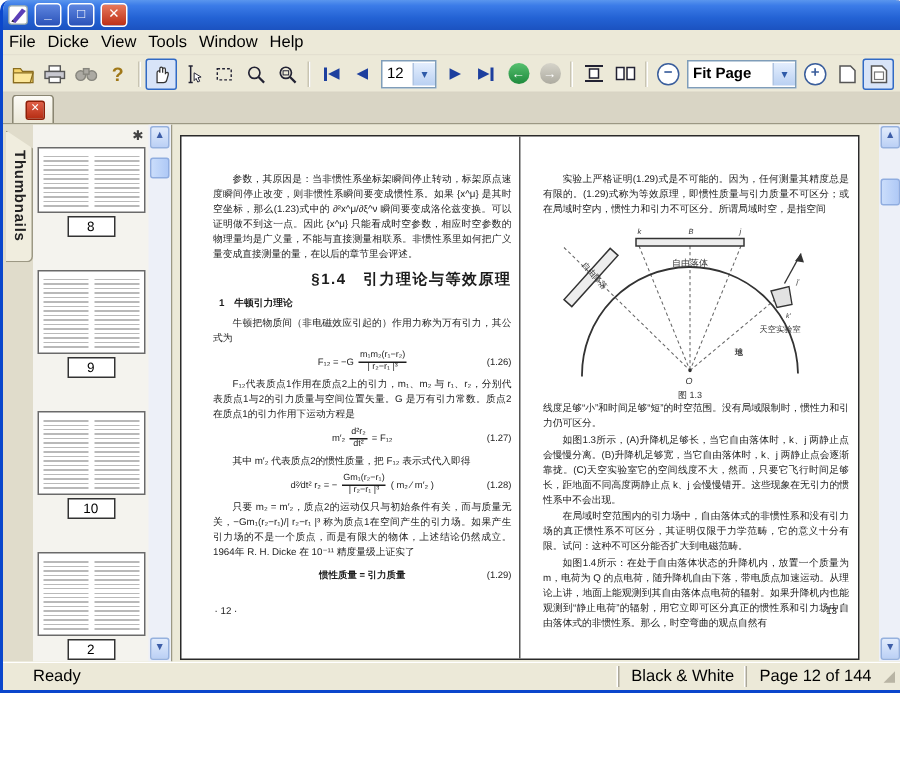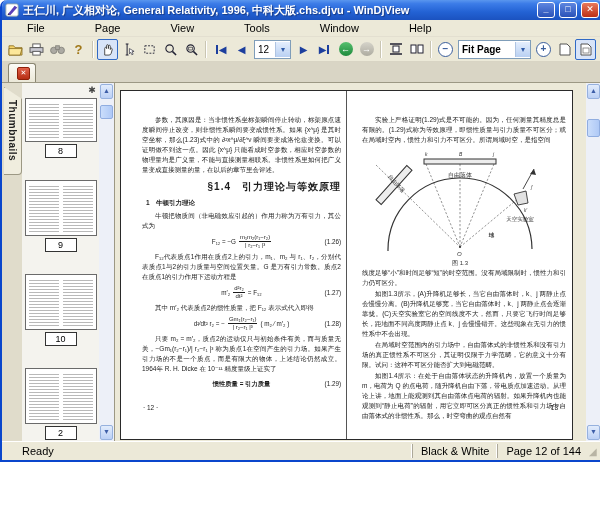--- a/index.html
+++ b/index.html
@@ -14,21 +14,21 @@
   .app-icon{width:14px;height:14px;flex:0 0 14px;}
   .title-text{flex:1;color:#fff;font-size:11px;font-weight:bold;white-space:nowrap;
               overflow:hidden;text-overflow:ellipsis;text-shadow:1px 1px 1px #1a3a80;}
   .tb-btn{width:16px;height:14px;border:1px solid #fff;border-radius:3px;color:#fff;
           font-size:9px;line-height:12px;text-align:center;font-weight:bold;
           background:linear-gradient(180deg,#5E86E0,#2A52B8);}
   .tb-btn.close{background:linear-gradient(180deg,#E8795C,#BC2F16);}
   
   .menubar{height:16px;flex:0 0 16px;background:#ECE9D8;display:flex;align-items:center;
            font-size:11px;color:#000;border-bottom:1px solid #E3DFD0;}
-  .menu-item{padding:1px 25px;}
+  .menu-item{padding:1px 4px;}
   
   .toolbar{height:24px;flex:0 0 24px;background:#ECE9D8;display:flex;align-items:center;
            padding:0 3px;border-bottom:1px solid #D8D4C4;}
   .tbtn{width:19px;height:19px;display:flex;align-items:center;justify-content:center;
         border:1px solid transparent;border-radius:2px;flex:0 0 auto;}
   .tbtn.pressed{border:1px solid #316AC5;background:#D8E4F8;}
   .sep{width:1px;height:17px;background:#C9C5B2;border-right:1px solid #fff;margin:0 3px;flex:0 0 auto;}
   .navg{color:#1D3F9E;font-size:10px;font-weight:bold;display:flex;align-items:center;}
   .navbar-bar{width:2px;height:9px;background:#1D3F9E;margin:0 1px;}
   .combo{height:17px;background:#fff;border:1px solid #7F9DB9;display:flex;align-items:center;
@@ -109,29 +109,28 @@
 <body>
 
 <div class="window">
 
   <div class="titlebar">
     <svg class="app-icon" viewBox="0 0 16 16">
       <rect x="1" y="1" width="14" height="14" rx="2" fill="#fff" stroke="#9aa" stroke-width="1"></rect>
       <path d="M3 13 L11 3 L14 5 L6 14 Z" fill="#5B3FB8"></path>
       <path d="M3 13 L5 13.6 L4 11.6 Z" fill="#222"></path>
     </svg>
-    <div class="title-text">王仁川, 广义相对论, General Relativity, 1996, 中科大版.chs.djvu - WinDjView</div>
     <div class="tb-btn">_</div>
     <div class="tb-btn">□</div>
     <div class="tb-btn close">✕</div>
   </div>
 
   <div class="menubar">
     <span class="menu-item">File</span>
-    <span class="menu-item">Page</span>
+    <span class="menu-item">Dicke</span>
     <span class="menu-item">View</span>
     <span class="menu-item">Tools</span>
     <span class="menu-item">Window</span>
     <span class="menu-item">Help</span>
   </div>
 
   <div class="toolbar">
     <div class="tbtn">
       <svg width="15" height="13" viewBox="0 0 16 14">
         <path d="M1 3 h5 l1.5 2 H15 v8 H1 Z" fill="#F6D46B" stroke="#8A6D1F" stroke-width=".9"></path>

